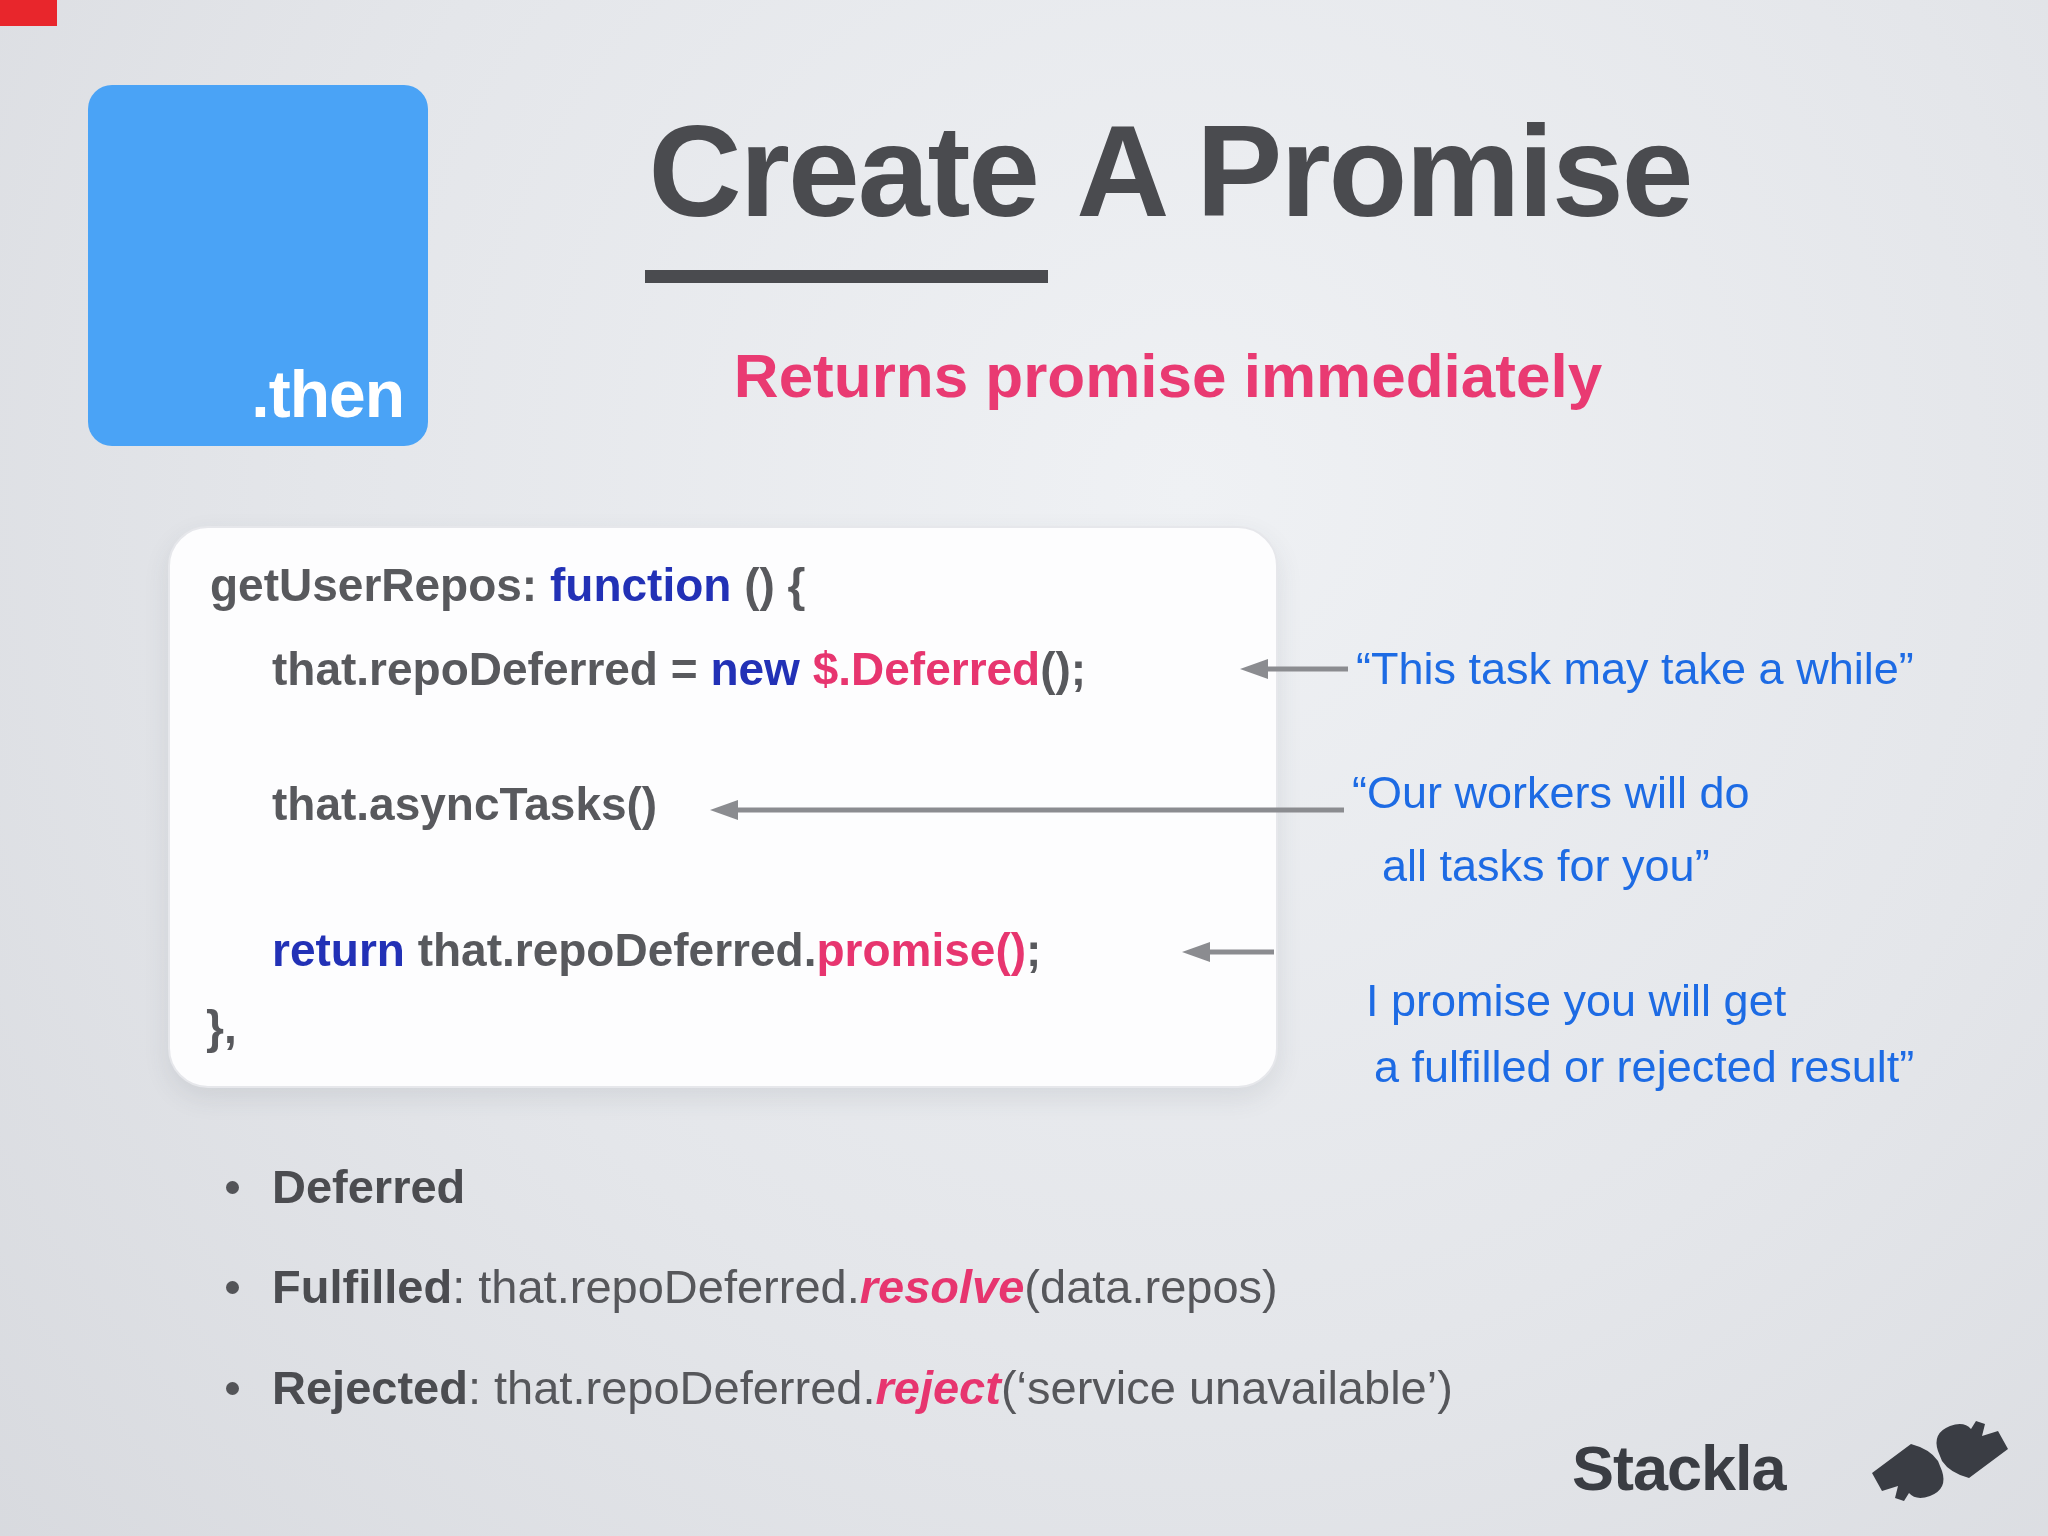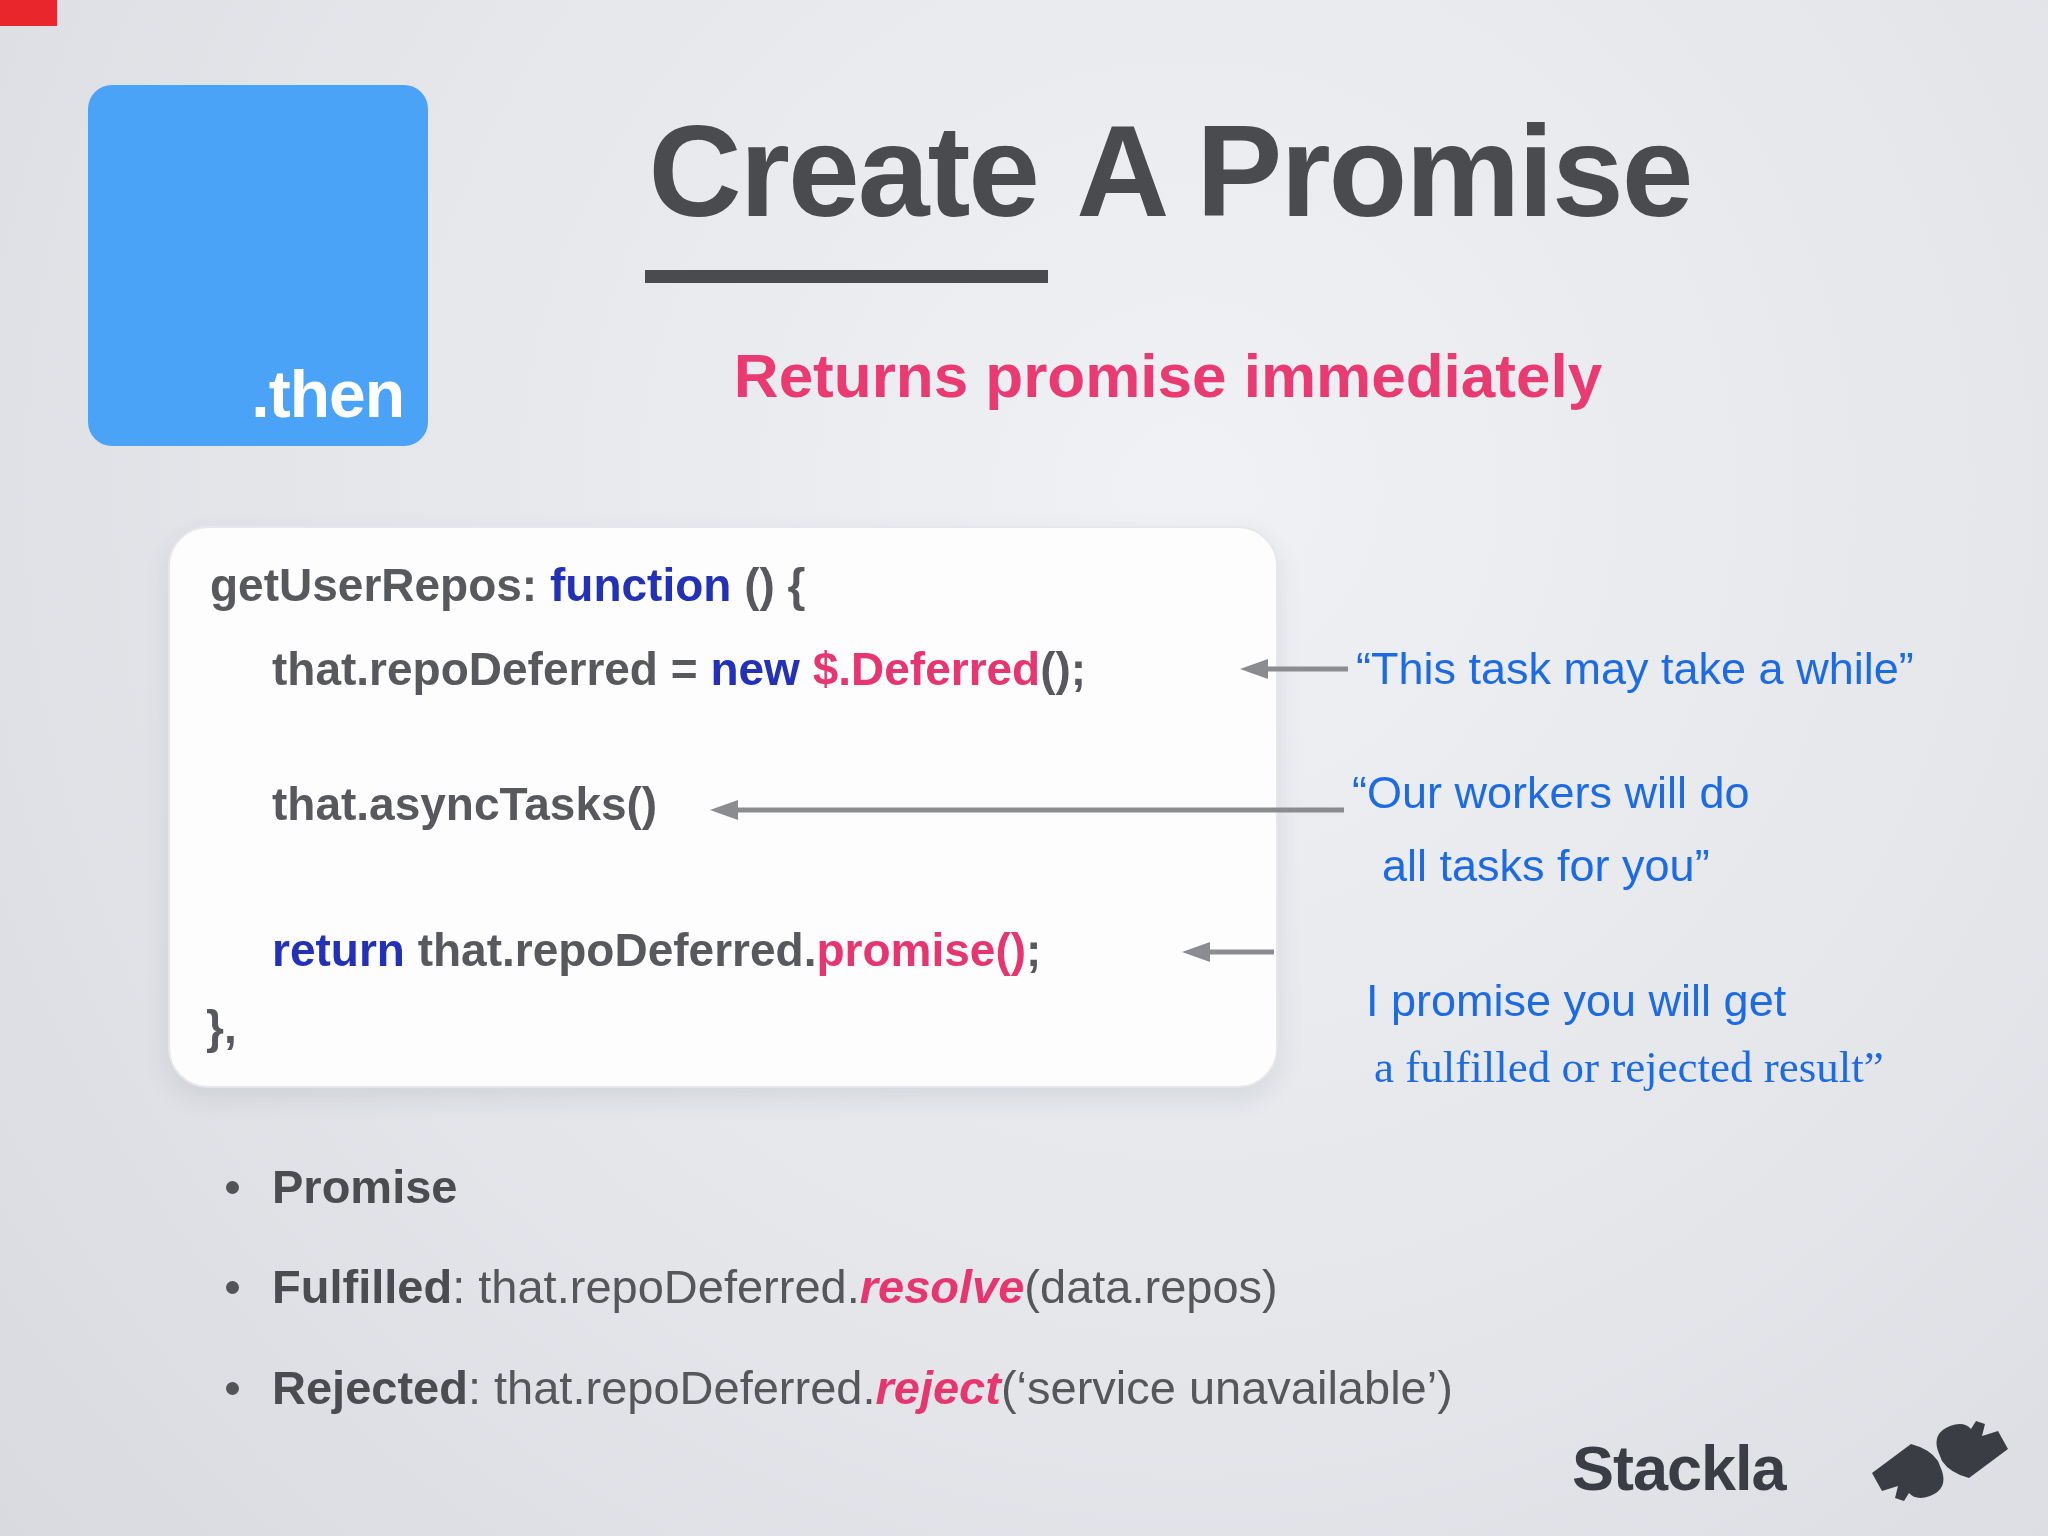--- a/index.html
+++ b/index.html
@@ -72,21 +72,21 @@
   
   .annot{
     position:absolute;font-size:45px;font-weight:400;color:#1d6be4;
     line-height:48px;white-space:nowrap;
   }
   .an1{left:1356px;top:645px;}
   .an2a{left:1352px;top:769px;}
   .an2b{left:1382px;top:842px;}
   .an3a{left:1341px;top:911px;}
   .an3b{left:1366px;top:977px;}
-  .an3c{left:1374px;top:1043px;font-family:Liberation Serif, serif;}
+  .an3c{left:1374px;top:1043px;}
 
   
   .bullet-dot{
     position:absolute;width:13px;height:13px;border-radius:50%;background:#535458;left:226px;
   }
   .bd1{top:1181px;} .bd2{top:1281px;} .bd3{top:1382px;}
   .bullet{
     position:absolute;left:272px;font-size:47px;line-height:56px;
     color:#56575b;white-space:nowrap;
   }
@@ -140,21 +140,21 @@
   <div class="annot an1">“This task may take a while”</div>
   <div class="annot an2a">“Our workers will do</div>
   <div class="annot an2b">all tasks for you”</div>
   <div class="annot an3b">I promise you will get</div>
   <div class="annot an3c">a fulfilled or rejected result”</div>
 
   <div class="bullet-dot bd1"></div>
   <div class="bullet-dot bd2"></div>
   <div class="bullet-dot bd3"></div>
 
-  <div class="bullet bl1"><span class="bold">Promise</span></div>
+  <div class="bullet bl1"><span class="bold">Deferred</span></div>
 
   <div class="bullet bl2"><span class="bold">Fulfilled</span><span>: that.repoDeferred.</span><span class="pkb">resolve</span><span>(data.repos)</span></div>
 
   <div class="bullet bl3"><span class="bold">Rejected</span><span>: that.repoDeferred.</span><span class="pkb">reject</span><span>(‘service unavailable’)</span></div>
 
   <div class="abs brand-text">Stackla</div>
   <svg class="abs brand-mark" viewBox="0 0 140 82">
     <path d="M 66 30 Q 60 12 78 5 Q 92 0 99 8 L 104 0 L 113 3 L 110 15 L 126 10 L 136 28 L 97 57 Q 78 52 70 40 Z"></path>
     <path d="M 66 30 Q 60 12 78 5 Q 92 0 99 8 L 104 0 L 113 3 L 110 15 L 126 10 L 136 28 L 97 57 Q 78 52 70 40 Z" transform="rotate(180 68 40)"></path>
   </svg>

